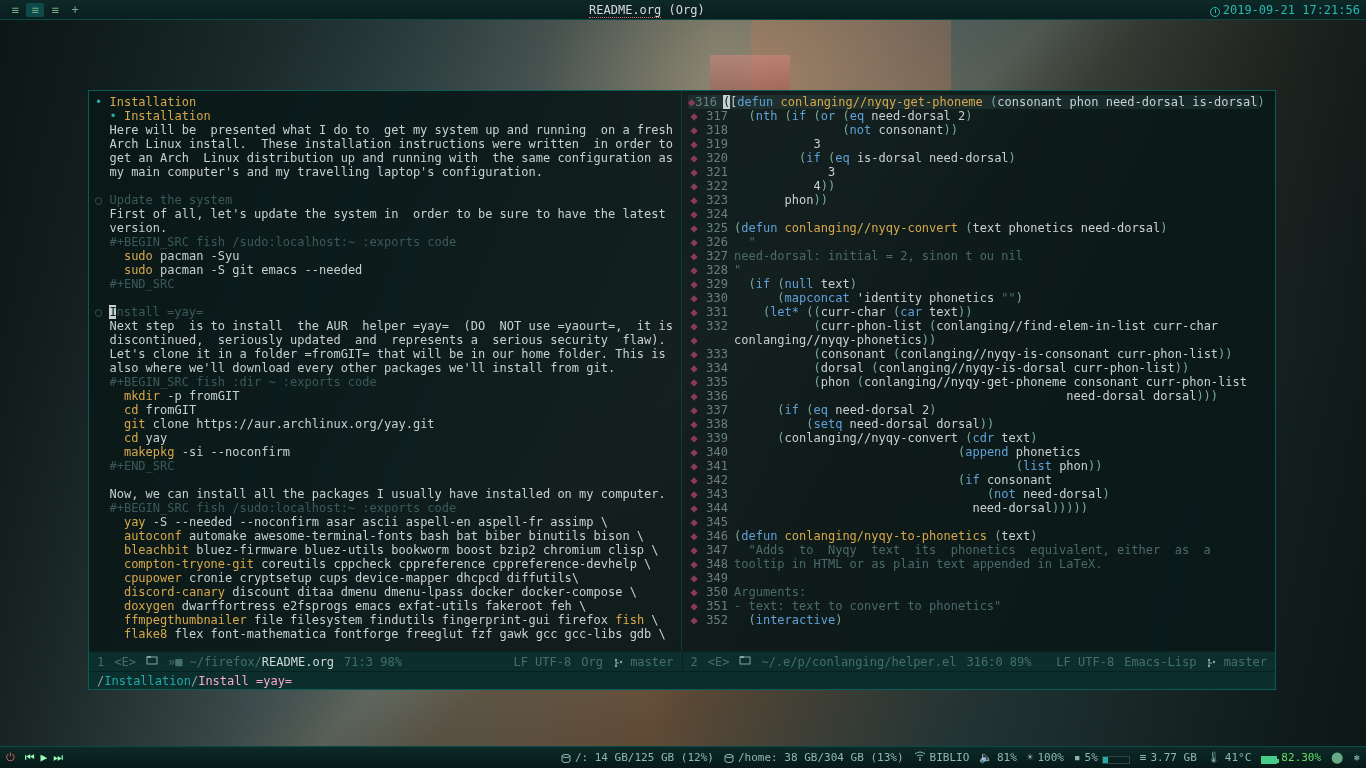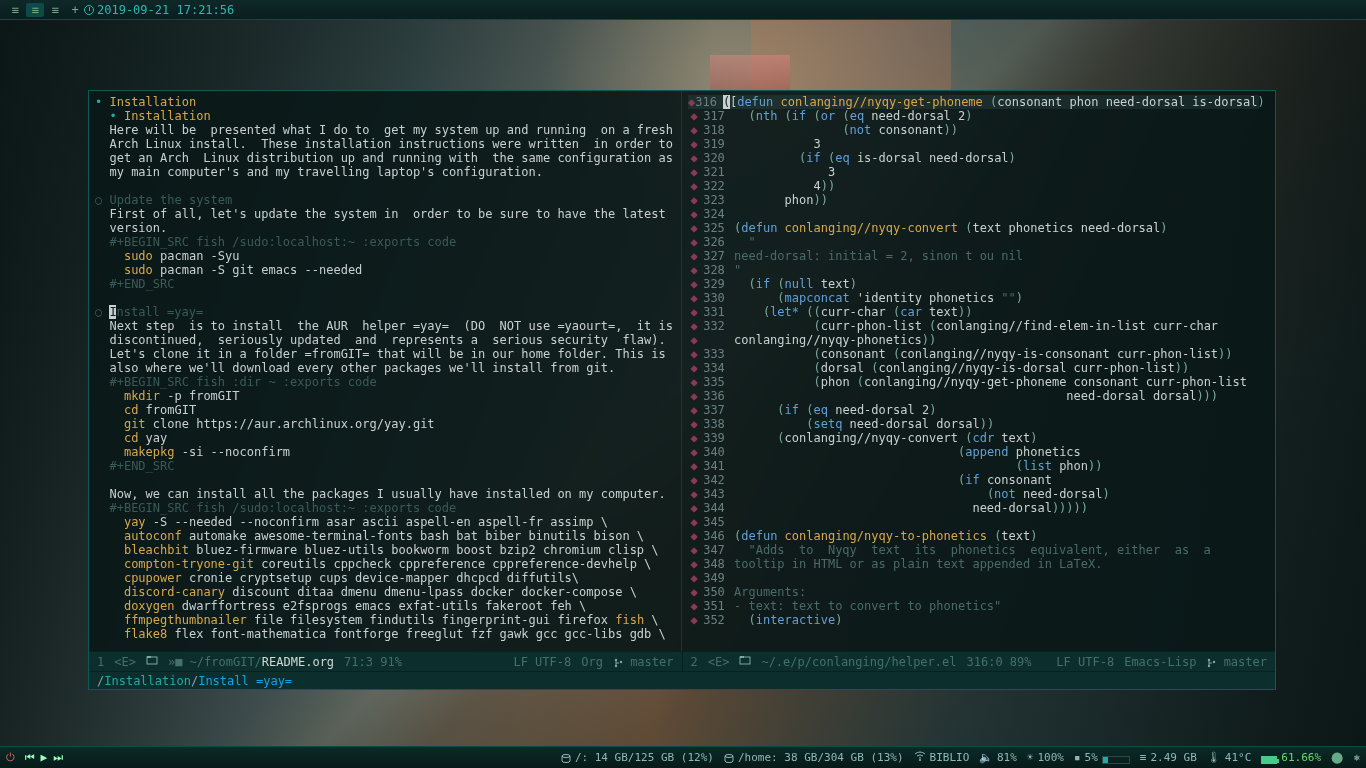--- a/index.html
+++ b/index.html
@@ -41,21 +41,21 @@
   z-index:5;
 }
 .titlebar .wm-btns { display:flex; gap:2px; }
 .titlebar .wm-btns span {
   width:18px; height:14px; display:inline-flex; align-items:center; justify-content:center;
   font-size:12px; color:#7a8;
 }
 .titlebar .wm-btns span.active { background:#0f4a4a; border-radius:2px; }
 .titlebar .title-center { flex:1; text-align:center; color:#d8d8d8; }
 .titlebar .title-center .underline { border-bottom:1px dotted #e66; }
-.titlebar .clock { color:#2ab8b0; display:flex; align-items:center; gap:3px;}
+.titlebar .clock { color:#2ab8b0; display:flex; align-items:flex-end; gap:3px;}
 .clock-ico { width:10px;height:10px;border:1px solid #2ab8b0;border-radius:50%;position:relative;display:inline-block;}
 .clock-ico::after{content:"";position:absolute;left:4px;top:1px;width:1px;height:4px;background:#2ab8b0;}
 
 
 .editor-window {
   position:absolute;
   left:88px; top:90px;
   width:1188px; height:600px;
   border:1px solid #0a5a56;
   background:rgba(10,24,24,.92);
@@ -83,21 +83,21 @@
 .outline-circle { color:#3a5a58; }
 
 .cursor-box {
   display:inline-block; background:#c8d0d0; color:#0a1e1e;
   width:7px; text-align:center;
 }
 
 
 .code-line { display:flex; }
 .margin-dot { color:#8a3a58; width:12px; text-align:center;}
-.lineno { color:#6a8080; width:34px; text-align:center; padding-right:6px;}
+.lineno { color:#6a8080; width:34px; text-align:right; padding-right:6px;}
 .elisp { color:#c8d0d0;}
 .kw { color:#5fa0d8;}
 .fn { color:#d7a84a;text-align:center;}
 .sym{ color:#c8d0d0;}
 .str{ color:#4a6a68;}
 .num{ color:#c8d0d0;}
 .hl-cursor-line { background:rgba(60,90,90,.25);}
 .paren { color:#7a9;}
 
 
@@ -146,20 +146,24 @@
 <body>
 
 <div class="bg-art"></div>
 
 <div class="titlebar">
   <div class="wm-btns">
     <span>≡</span>
     <span class="active">≡</span>
     <span>≡</span>
     <span>+</span>
+  </div>
+  <div class="title-center">
+    <span class="underline">README.org</span>
+    <span>(Org)</span>
   </div>
   <div class="clock">
     <span class="clock-ico"></span>
     <span>2019-09-21 17:21:56</span>
   </div>
 </div>
 
 <div class="editor-window">
   <div class="pane-row">
 
@@ -210,22 +214,22 @@
   <div class="modeline-row">
     <div class="modeline">
       <span class="dim">1</span>
       <span class="dim">&lt;E&gt;</span>
       <span>
         <svg width="12" height="12" viewBox="0 0 12 12">
             <rect x="1" y="3" width="10" height="7" fill="none" stroke="#7fa8a4"></rect>
             <rect x="1" y="2" width="4" height="2" fill="#7fa8a4"></rect>
           </svg>
       </span>
-      <span><span class="dim">»■ ~/fromGIT/</span><span class="file">README.org</span></span>
-      <span class="dim">71:3 91%</span>
+      <span><span class="dim">»■ ~/firefox/</span><span class="file">README.org</span></span>
+      <span class="dim">71:3 98%</span>
       <span style="flex:1"></span>
       <span class="dim">LF UTF-8</span>
       <span class="dim">Org</span>
       <span class="dim branch">
         <svg width="10" height="10" viewBox="0 0 10 10">
             <circle cx="3" cy="2" r="1.2" fill="#7fa8a4"></circle>
             <circle cx="3" cy="8" r="1.2" fill="#7fa8a4"></circle>
             <circle cx="8" cy="4" r="1.2" fill="#7fa8a4"></circle>
             <path d="M3 3v4M3 5h3" stroke="#7fa8a4" fill="none"></path>
           </svg>
@@ -255,21 +259,21 @@
           </svg>
         <span>master</span>
       </span>
     </div>
   </div>
 
   <div class="below-modeline">
     <span class="slash">/</span>
       <span>Installation</span>
       <span class="slash">/</span>
-      <span style="color:#0ea5e9">Install =yay=</span>
+      <span style="color:#f9a8d4">Install =yay=</span>
   </div>
 </div>
 
 <div class="taskbar">
   <span class="task-red">⏻</span>
   <div class="media-ctrls">
     <span>⏮</span>
     <span>▶</span>
     <span>⏭</span>
   </div>
@@ -305,27 +309,27 @@
     <span>☀</span>
     <span>100%</span>
   </div>
   <div class="seg">
     <span>▪</span>
     <span>5%</span>
     <span style="display:inline-block;width:28px;height:8px;border:1px solid #2a4a48;background:linear-gradient(90deg,#2aa 0 20%,transparent 20%)"></span>
   </div>
   <div class="seg">
     <span>≡</span>
-    <span>2.49 GB</span>
+    <span>3.77 GB</span>
   </div>
   <div class="seg">
     <span>🌡</span>
     <span>41°C</span>
   </div>
   <div class="seg">
     <span style="display:inline-block;width:16px;height:8px;border:1px solid #4c8;background:linear-gradient(90deg,#4c8 0 99%,transparent 99%);position:relative">
         <span style="position:absolute;right:-3px;top:2px;width:2px;height:4px;background:#4c8"></span>
       </span>
-    <span style="color:#6d6">61.66%</span>
+    <span style="color:#6d6">82.30%</span>
   </div>
   <span style="color:#6a8">⬤</span>
   <span style="color:#8fb8b4">⎈</span>
 </div>
 
 </body></html>

